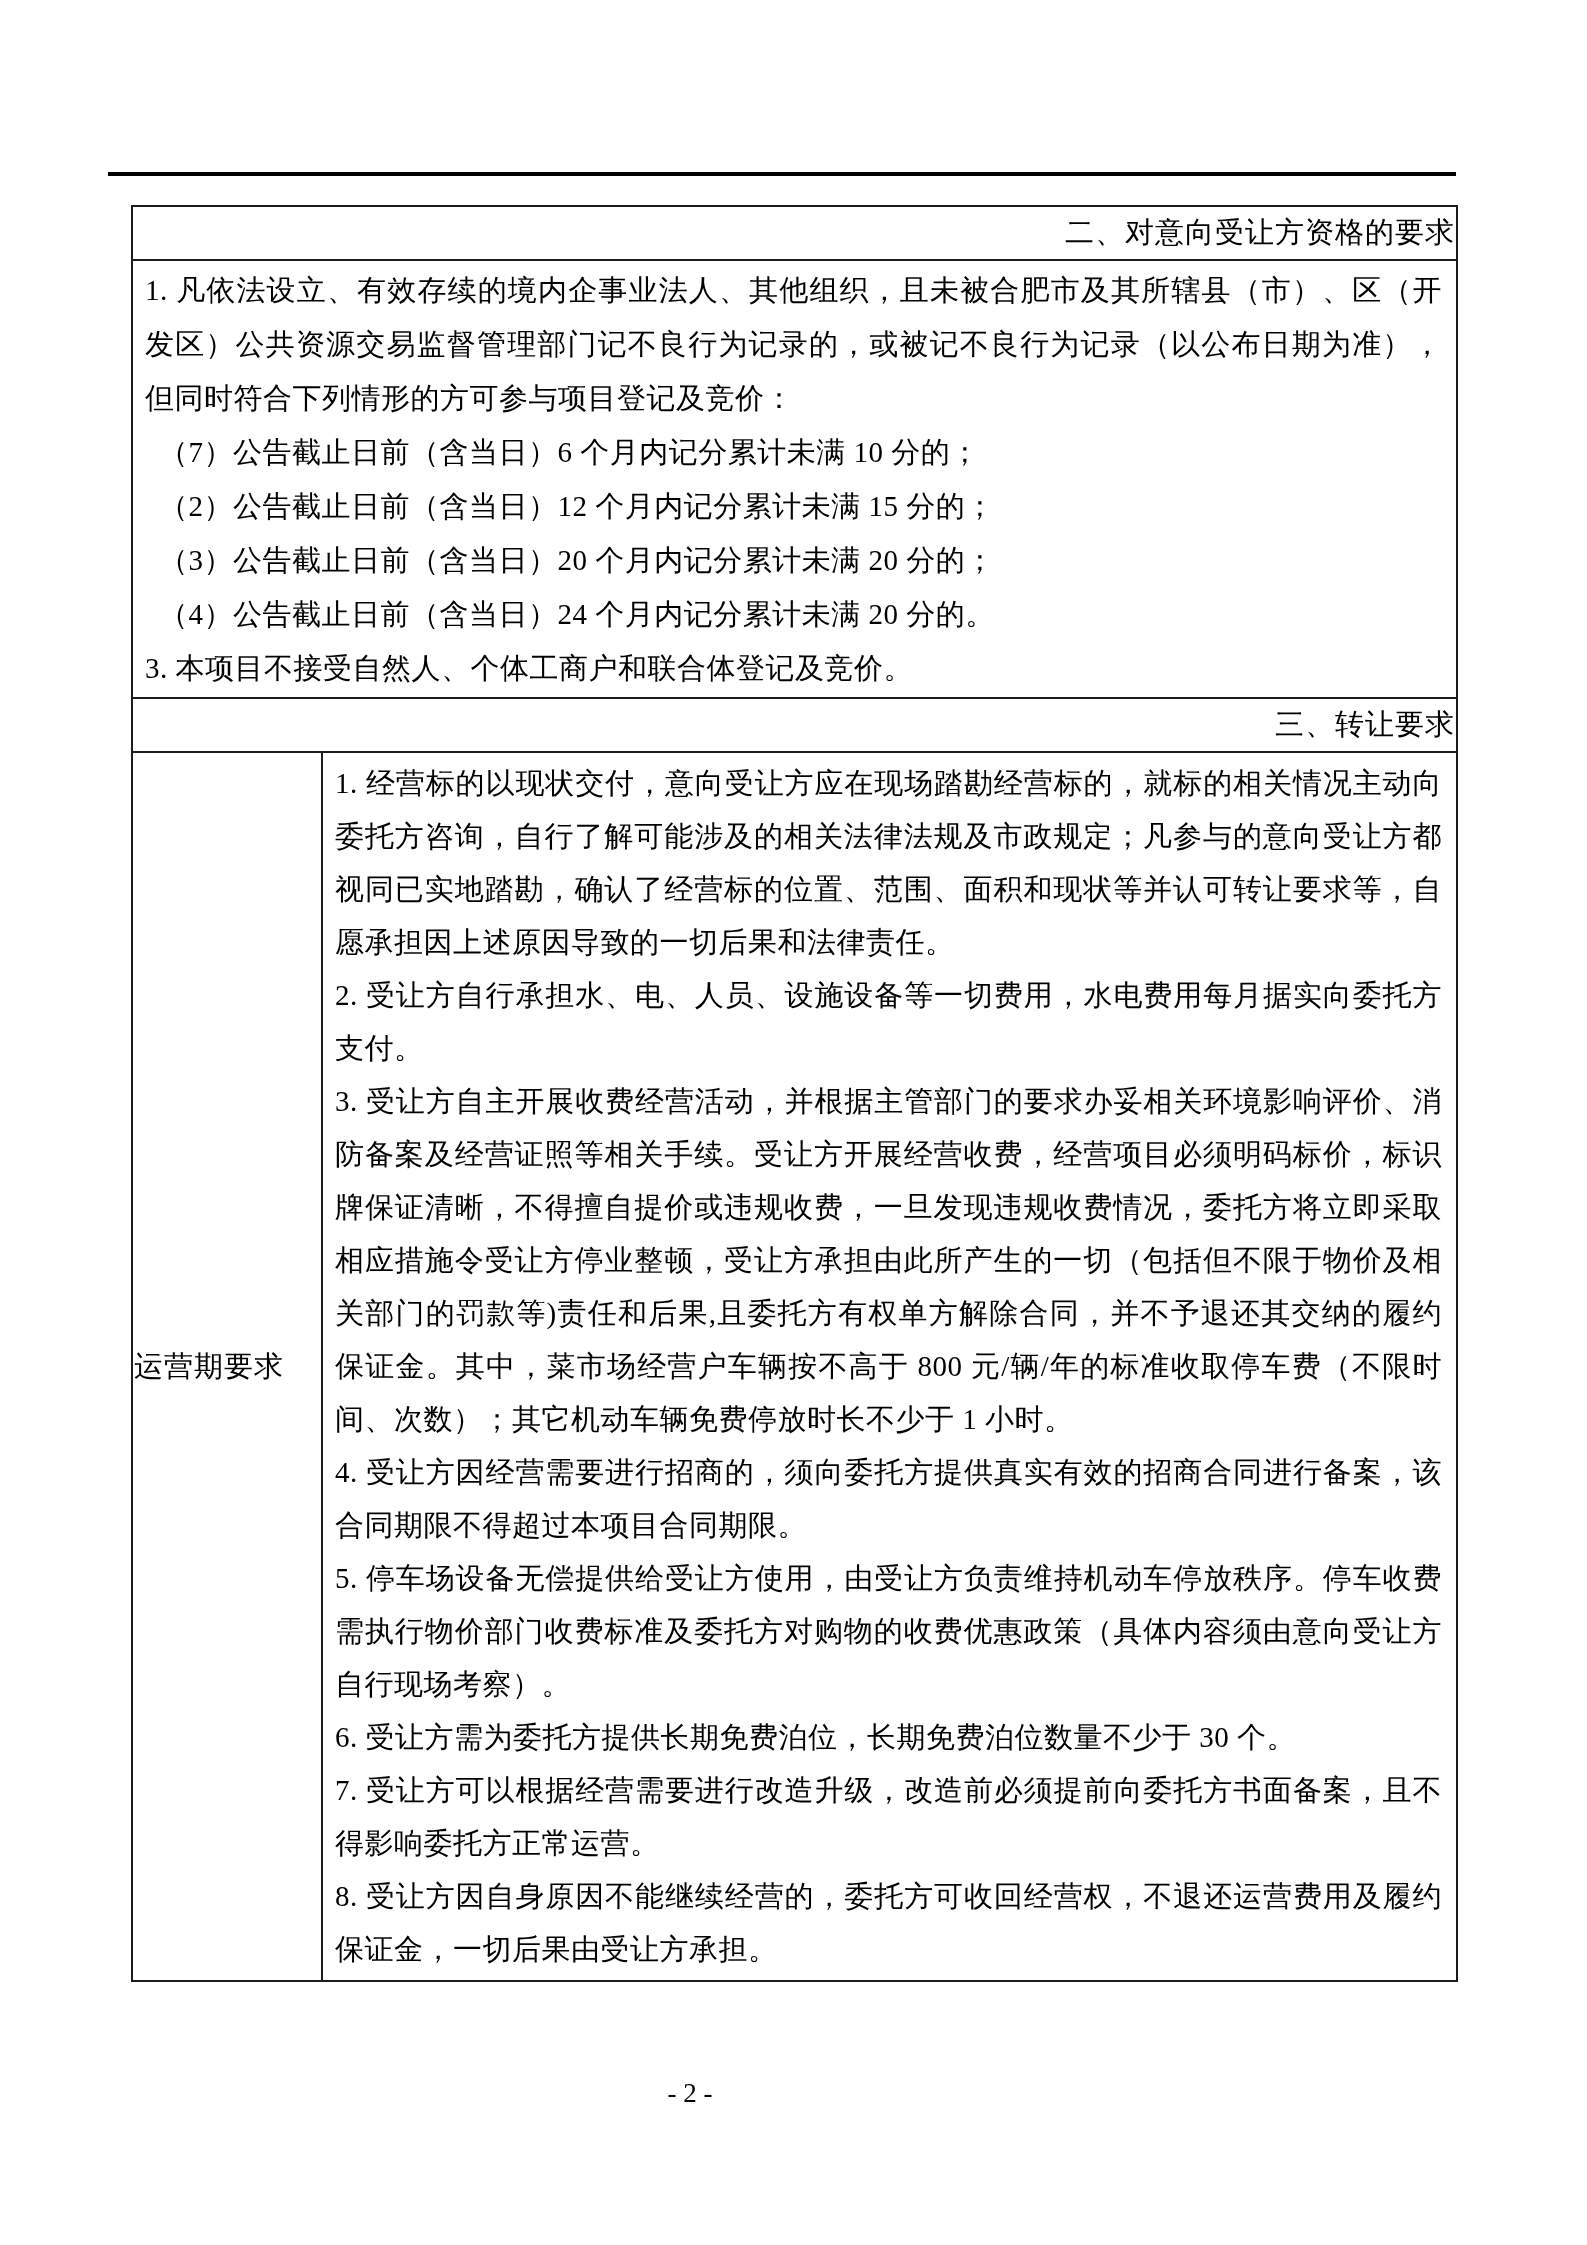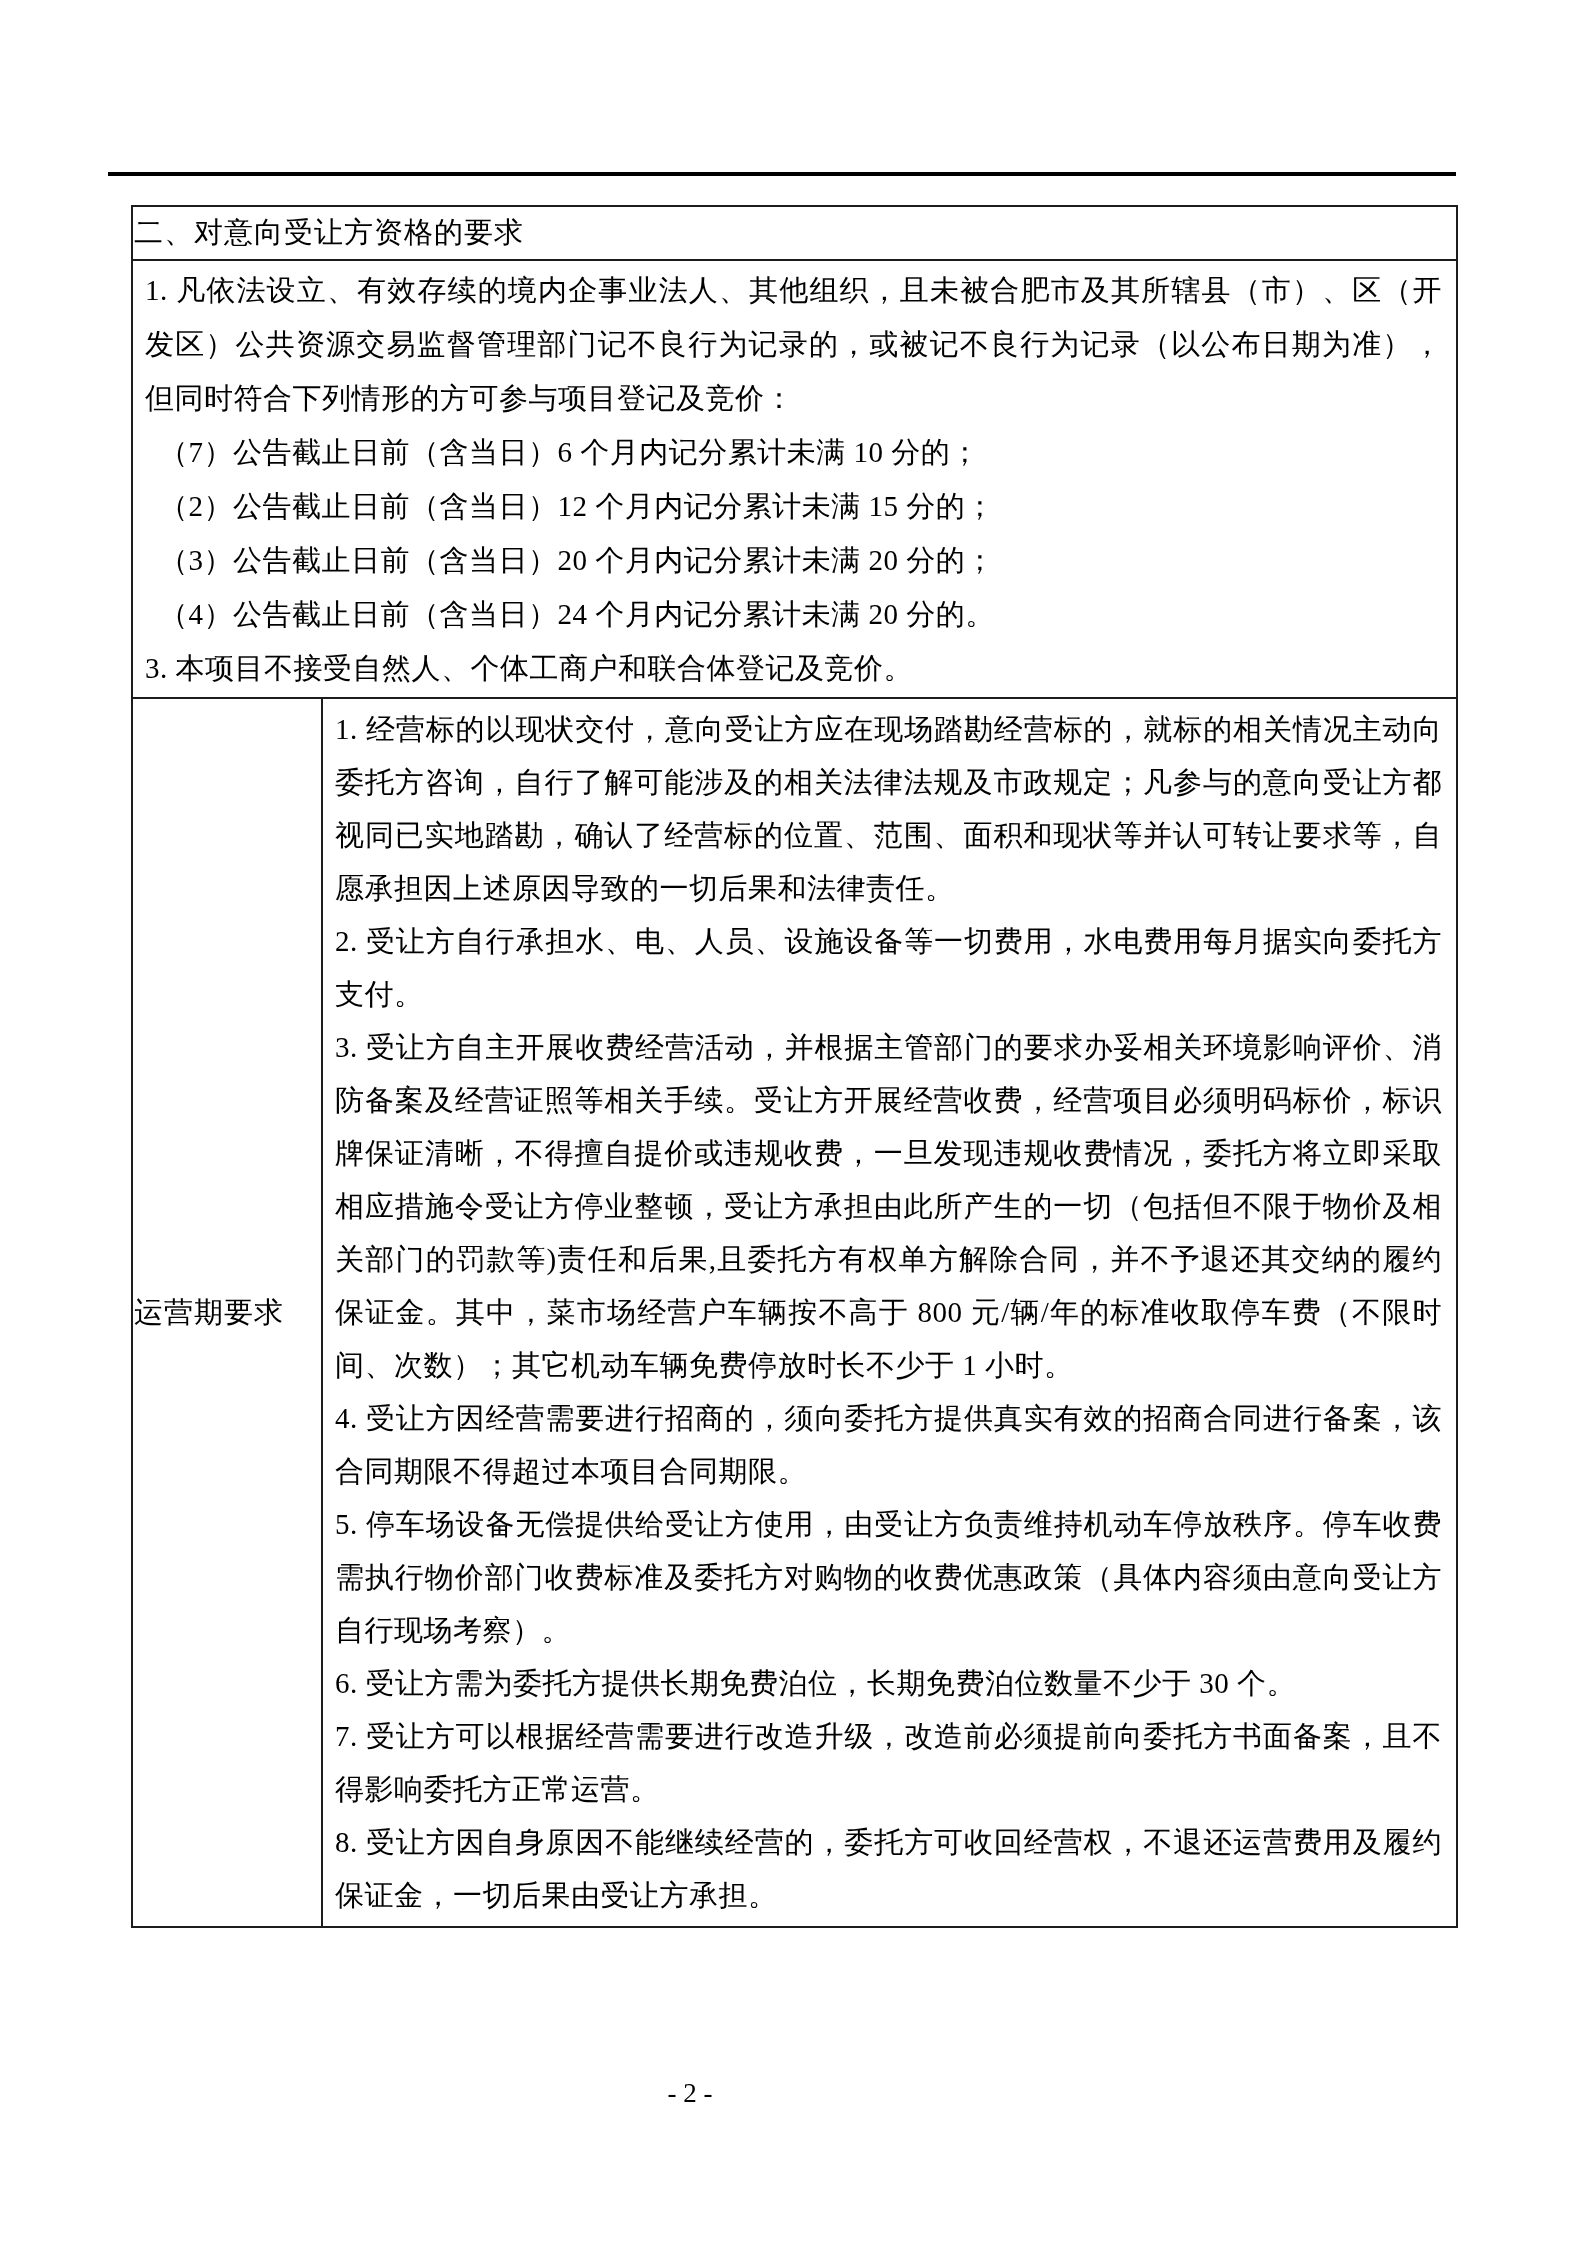--- a/index.html
+++ b/index.html
@@ -24,21 +24,21 @@
   table.main-table {
     position:absolute; left:131px; top:205px; width:1327px;
     border-collapse:collapse; table-layout:fixed;
   }
   table.main-table td {
     border:2px solid #1c1c1c;
     font-size:29px; color:#000;
     vertical-align:middle;
   }
   td.heading-cell {
-    height:50px; text-align:left;
+    height:50px; text-align:right;
     font-size:30px; letter-spacing:1px;
     border-top-width:3px; border-bottom-width:3px;
   }
   td.content-cell {
     padding:2px 14px 2px 12px;
     vertical-align:top;
   }
   td.content-cell p {
     margin:0; line-height:54px; text-align:justify;
     letter-spacing:0.5px;
@@ -82,20 +82,23 @@
       <td class="content-cell" colspan="2">
         <p>1. 凡依法设立、有效存续的境内企事业法人、其他组织，且未被合肥市及其所辖县（市）、区（开发区）公共资源交易监督管理部门记不良行为记录的，或被记不良行为记录（以公布日期为准），但同时符合下列情形的方可参与项目登记及竞价：</p>
         <p class="sub">（7）公告截止日前（含当日）6 个月内记分累计未满 10 分的；</p>
         <p class="sub">（2）公告截止日前（含当日）12 个月内记分累计未满 15 分的；</p>
         <p class="sub">（3）公告截止日前（含当日）20 个月内记分累计未满 20 分的；</p>
         <p class="sub">（4）公告截止日前（含当日）24 个月内记分累计未满 20 分的。</p>
         <p>3. 本项目不接受自然人、个体工商户和联合体登记及竞价。</p>
       </td>
     </tr>
 
+    <tr>
+      <td class="heading-cell" colspan="2">三、转让要求</td>
+    </tr>
 
     <tr>
       <td class="label-cell">运营期要求</td>
       <td class="items-cell">
         <p>1. 经营标的以现状交付，意向受让方应在现场踏勘经营标的，就标的相关情况主动向委托方咨询，自行了解可能涉及的相关法律法规及市政规定；凡参与的意向受让方都视同已实地踏勘，确认了经营标的位置、范围、面积和现状等并认可转让要求等，自愿承担因上述原因导致的一切后果和法律责任。</p>
         <p>2. 受让方自行承担水、电、人员、设施设备等一切费用，水电费用每月据实向委托方支付。</p>
         <p>3. 受让方自主开展收费经营活动，并根据主管部门的要求办妥相关环境影响评价、消防备案及经营证照等相关手续。受让方开展经营收费，经营项目必须明码标价，标识牌保证清晰，不得擅自提价或违规收费，一旦发现违规收费情况，委托方将立即采取相应措施令受让方停业整顿，受让方承担由此所产生的一切（包括但不限于物价及相关部门的罚款等)责任和后果,且委托方有权单方解除合同，并不予退还其交纳的履约保证金。其中，菜市场经营户车辆按不高于 800 元/辆/年的标准收取停车费（不限时间、次数）；其它机动车辆免费停放时长不少于 1 小时。</p>
         <p>4. 受让方因经营需要进行招商的，须向委托方提供真实有效的招商合同进行备案，该合同期限不得超过本项目合同期限。</p>
         <p>5. 停车场设备无偿提供给受让方使用，由受让方负责维持机动车停放秩序。停车收费需执行物价部门收费标准及委托方对购物的收费优惠政策（具体内容须由意向受让方自行现场考察）。</p>
         <p>6. 受让方需为委托方提供长期免费泊位，长期免费泊位数量不少于 30 个。</p>

